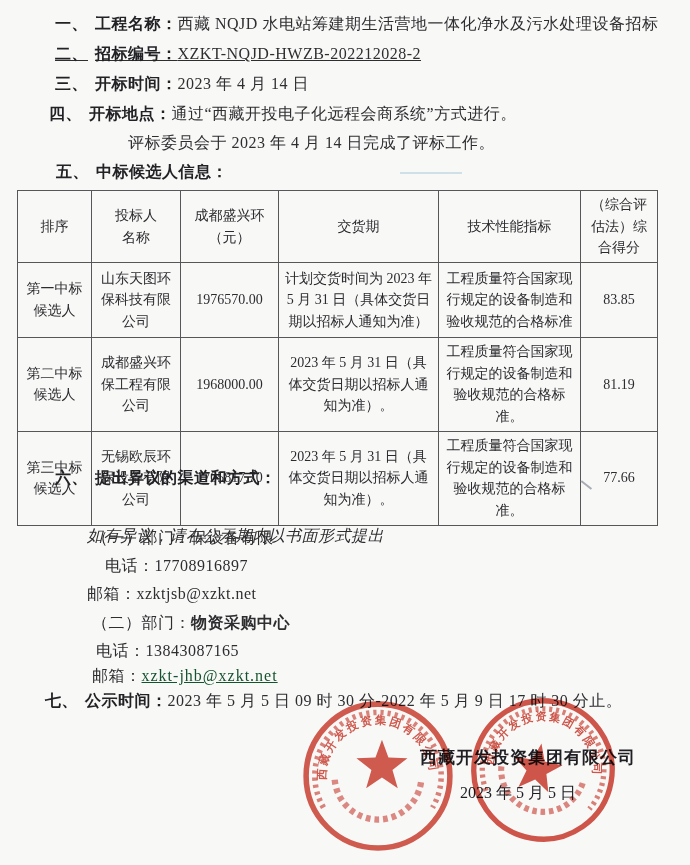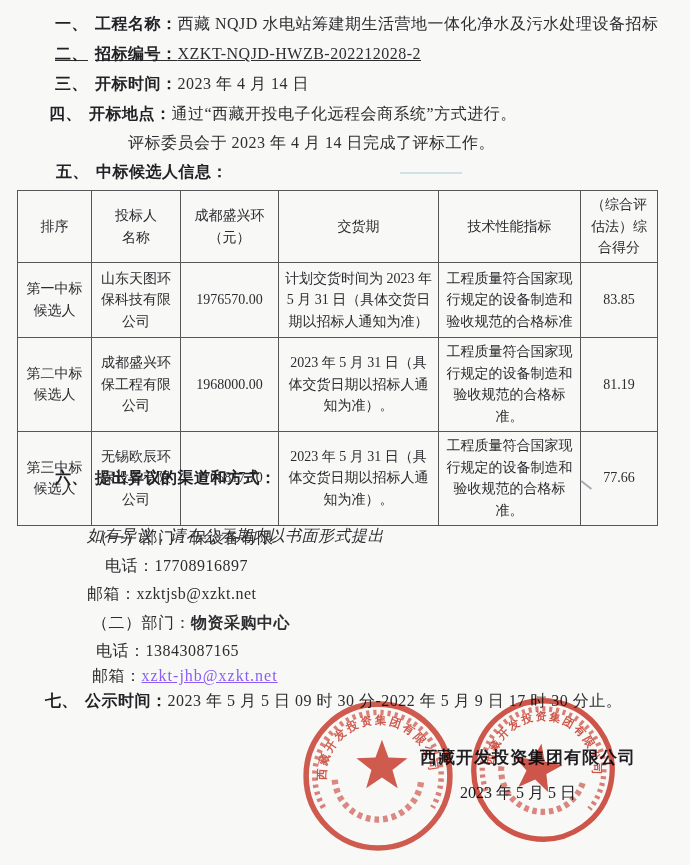--- a/index.html
+++ b/index.html
@@ -22,21 +22,21 @@
   }
   table.cand th,table.cand td{
     border:1.2px solid #57575a;vertical-align:middle;
     padding:3px 6px;line-height:1.55;
   }
   table.cand th{font-weight:normal;text-align:center;white-space:pre-line;height:47px;}
   td.c{text-align:center;white-space:pre-line;}
   td.l{text-align:center;}
   tr.r1 td{height:68px;} tr.r2 td{height:66px;} tr.r3 td{height:65px;}
   
-  .link{color:#8b5cf6;text-decoration:underline;letter-spacing:1px;}
+  .link{color:#14532d;text-decoration:underline;letter-spacing:1px;}
   
   .sig{position:absolute;font-size:17px;font-weight:600;letter-spacing:1px;color:#1f1f23;}
   .sigdate{position:absolute;font-size:16px;font-weight:normal;color:#1f1f23;}
   
   .seal{position:absolute;mix-blend-mode:multiply;opacity:.88;}
   .seal.right{transform:rotate(10deg);opacity:.9;}
   
   .artifact-line{position:absolute;left:400px;top:172px;width:62px;height:2px;background:#cfe0e8;}
   .artifact-mark{position:absolute;left:580px;top:484px;width:13px;height:1.5px;background:#a7adb4;transform:rotate(38deg);}
 </style>

